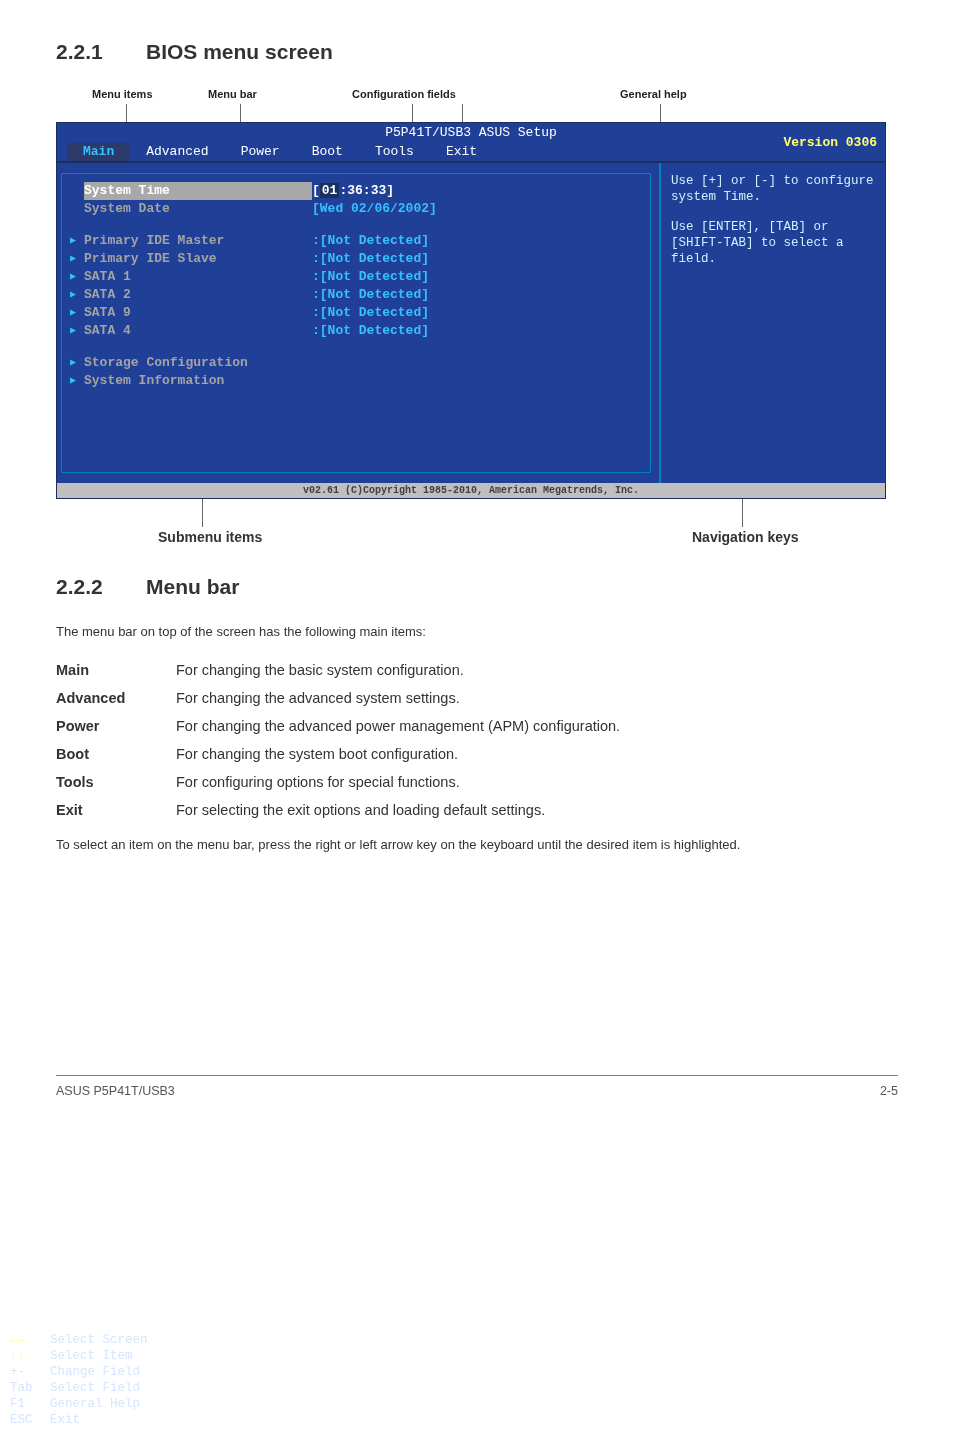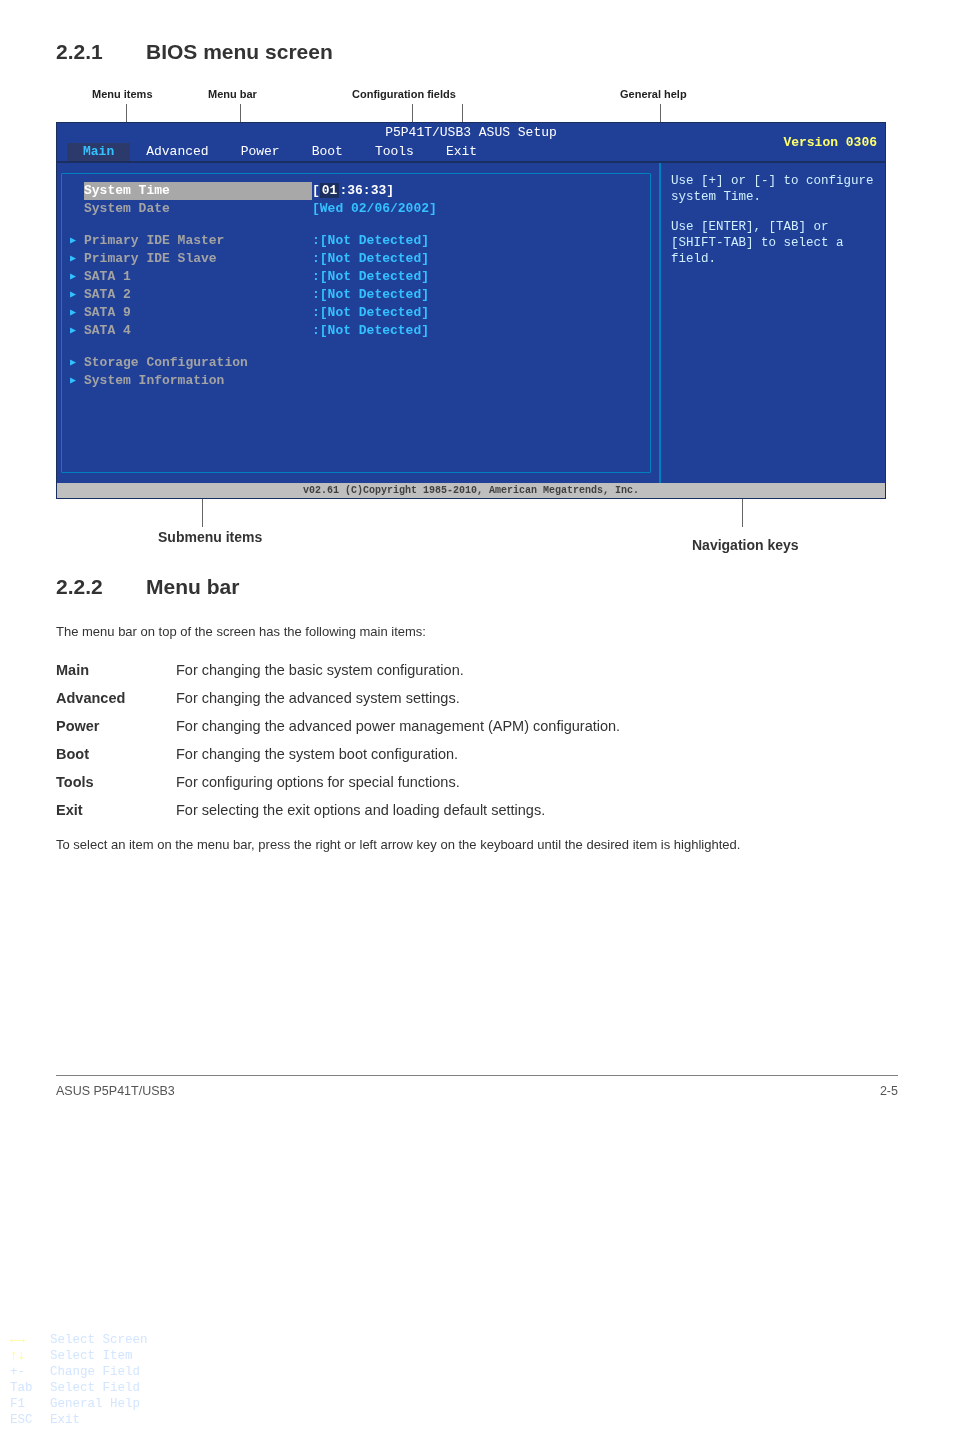--- a/index.html
+++ b/index.html
@@ -277,21 +277,21 @@
         </div>
       </div>
     </div>
     <div class="bios-footer">v02.61 (C)Copyright 1985-2010, American Megatrends, Inc.</div>
   </div>
 
   <div class="annot-below">
     <div class="annot-line" style="left:146px; top:0; height:28px;"></div>
     <div class="annot-line" style="left:686px; top:0; height:28px;"></div>
     <span class="lbl" style="position:absolute; left:102px; top:30px;">Submenu items</span>
-    <span class="lbl" style="position:absolute; left:636px; top:38px;">Navigation keys</span>
+    <span class="lbl" style="position:absolute; left:636px; top:30px;">Navigation keys</span>
   </div>
 
   <h2 class="section-h" style="margin-top:20px;">
     <span class="num">2.2.2</span><span>Menu bar</span>
   </h2>
 
   <p class="para">The menu bar on top of the screen has the following main items:</p>
 
   <table class="desc">
     <tbody>

